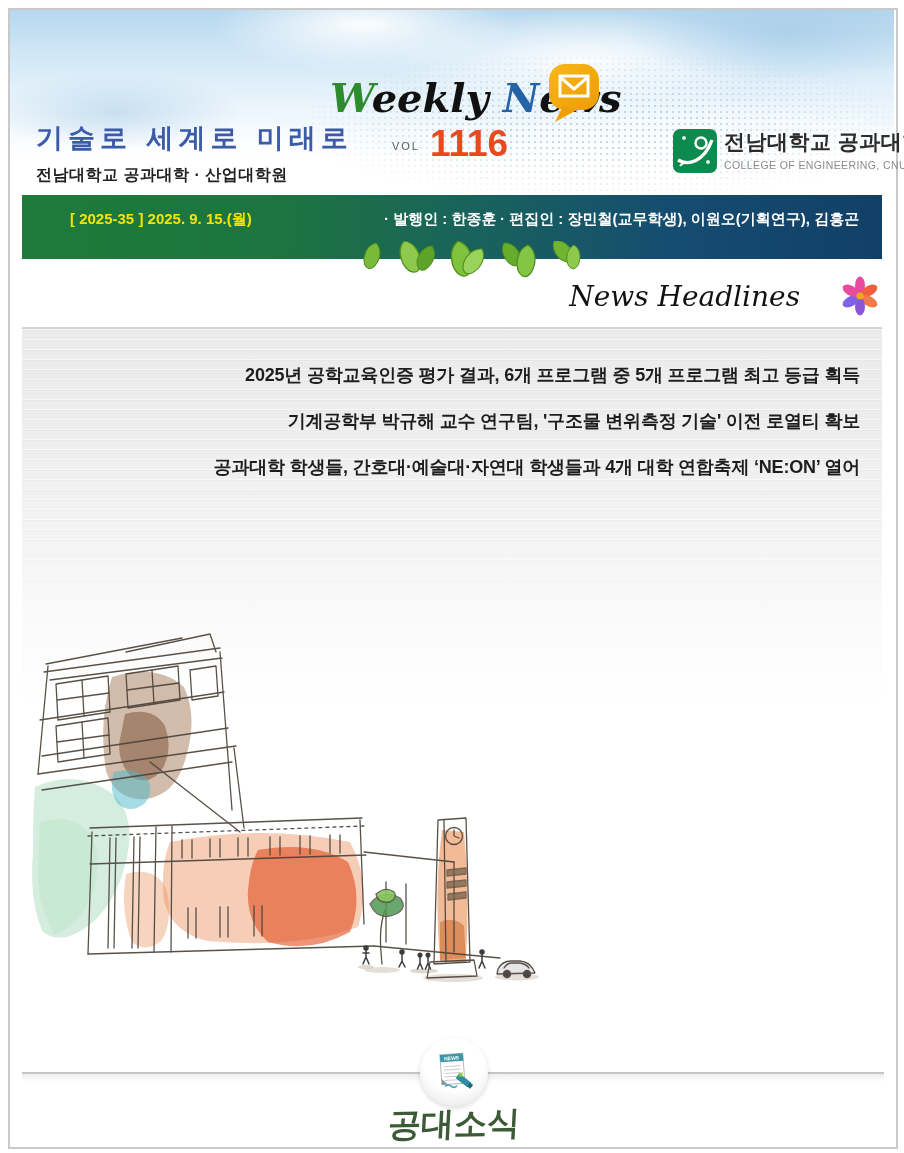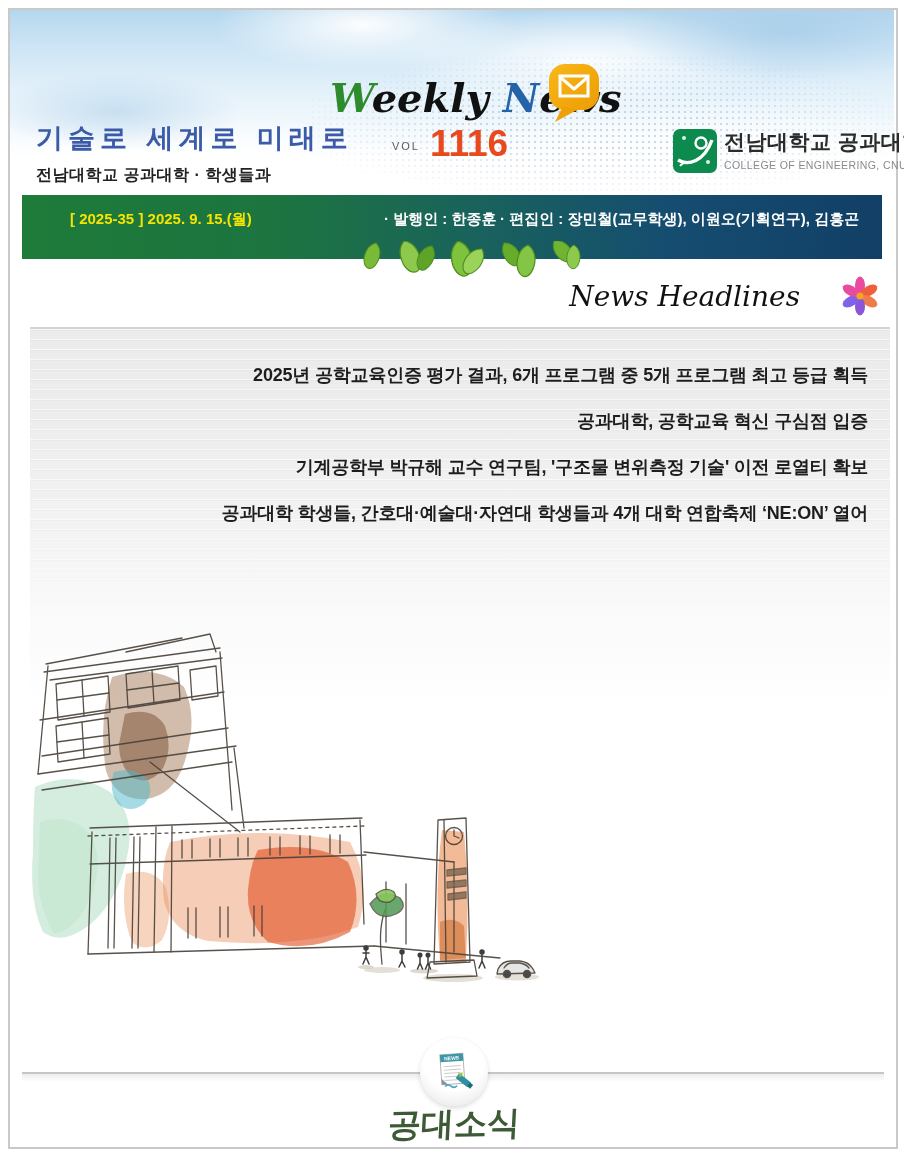--- a/index.html
+++ b/index.html
@@ -51,21 +51,21 @@
   .bar-date{left:48px;color:#f5e400;}
   .bar-pub{left:362px;color:#fff;}
   .bar-edit{left:478px;color:#fff;}
 
   .leaves{position:absolute;left:352px;top:241px;}
 
   
   .nh-row{position:absolute;top:276px;right:24px;display:flex;align-items:center;gap:32px;}
   .nh-title{font-family:"DejaVu Serif","Liberation Serif",serif;font-style:italic;
             font-size:28px;color:#111;margin-right:8px;}
-  .panel{position:absolute;left:30px;top:327px;width:860px;height:522px;
+  .panel{position:absolute;left:22px;top:327px;width:860px;height:522px;
          border-top:2px solid #d2d2d2;box-sizing:border-box;
          background:linear-gradient(180deg,#ebebeb 0%,#ededed 18%,#f3f3f3 38%,#fafafa 55%,#ffffff 72%);}
   .panel-stripes{position:absolute;inset:0;
          background:repeating-linear-gradient(180deg, rgba(255,255,255,.6) 0 1px, rgba(0,0,0,.018) 1px 2px, rgba(0,0,0,0) 2px 10px);
          -webkit-mask-image:linear-gradient(#000 0%, #000 35%, transparent 65%);
          mask-image:linear-gradient(#000 0%, #000 35%, transparent 65%);}
   .headlines{position:absolute;top:34px;right:22px;left:30px;text-align:right;}
   .headlines p{margin:0 0 22px 0;font-size:18px;font-weight:bold;color:#1d1d1d;
                letter-spacing:-.2px;cursor:pointer;}
 
@@ -89,21 +89,21 @@
 <div id="canvas">
   <div class="frame"></div>
 
   <div class="sky">
     <div class="sky-blobs"></div>
     <div class="dots"></div>
   </div>
 
   <div class="slogan-wrap">
     <div class="slogan">기술로 세계로 미래로</div>
-    <div class="slogan-sub">전남대학교 공과대학 · 학생들과</div>
+    <div class="slogan-sub">전남대학교 공과대학 · 산업대학원</div>
   </div>
 
   <div class="masthead">
     <div class="mh-title"><span class="mh-green">W</span><span>eekly </span><span class="mh-blue">N</span><span>ews</span></div>
     <div class="mh-vol"><span class="mh-vol-label">VOL</span><span class="mh-vol-num">1116</span></div>
   </div>
 
   <div class="mail">
     <svg width="58" height="62" viewBox="0 0 58 62">
       <defs>
@@ -186,21 +186,20 @@
         <ellipse cx="20" cy="9.5" rx="5" ry="9" fill="#e84a9e" transform="rotate(300 20 20)"></ellipse>
         <circle cx="20" cy="20" r="3.6" fill="#f2a51d"></circle>
       </g>
     </svg>
   </div>
 
   <div class="panel">
     <div class="panel-stripes"></div>
     <div class="headlines">
       <p>2025년 공학교육인증 평가 결과, 6개 프로그램 중 5개 프로그램 최고 등급 획득</p>
-      <p>공과대학, 공학교육 혁신 구심점 입증</p>
       <p>기계공학부 박규해 교수 연구팀, '구조물 변위측정 기술' 이전 로열티 확보</p>
       <p>공과대학 학생들, 간호대·예술대·자연대 학생들과 4개 대학 연합축제 ‘NE:ON’ 열어</p>
     </div>
   </div>
 
   <div class="illustration">
     <svg width="545" height="400" viewBox="0 0 545 400">
 
       <path d="M5,165 q40,-18 75,5 q25,20 18,60 q-8,45 -35,70 q-30,25 -50,10 q-14,-30 -10,-80 q0,-40 2,-65 z" fill="#8ecfa8" opacity=".38"></path>
       <path d="M10,200 q30,-10 50,12 q14,25 2,60 q-14,35 -38,40 q-16,-28 -16,-60 z" fill="#bfe6cc" opacity=".5"></path>

